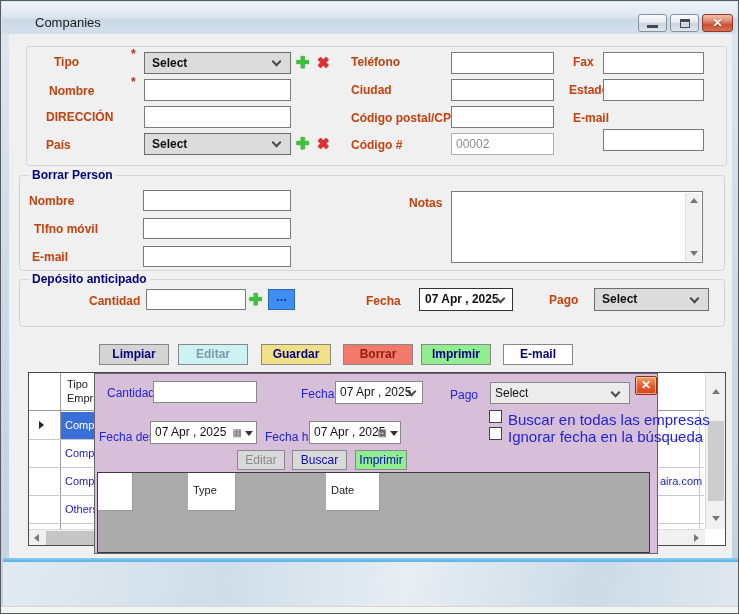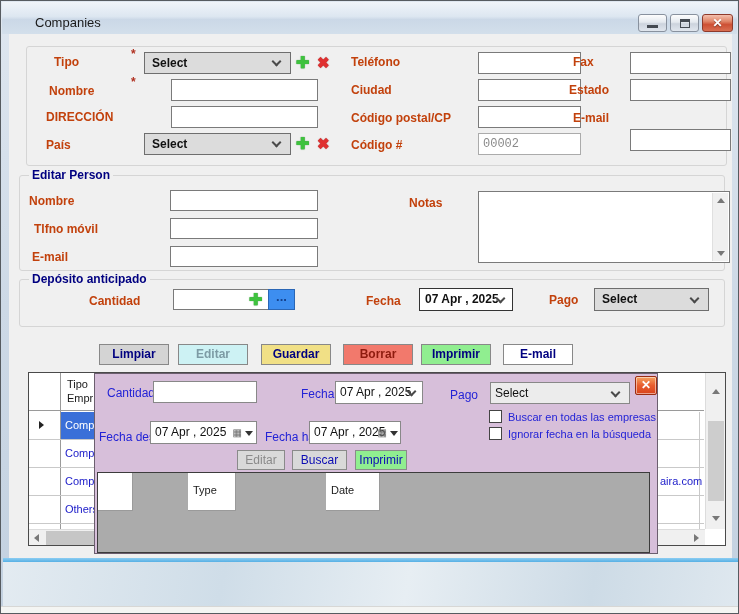--- a/index.html
+++ b/index.html
@@ -19,22 +19,22 @@
     text-shadow:0 1px 1px rgba(0,0,0,.4);}
   .client{position:absolute;left:8px;top:33px;width:723px;height:524px;background:#f0f0f0;}
   .bottomline{position:absolute;left:2px;top:557px;width:735px;height:4px;background:linear-gradient(180deg,#8ccdf2,#57b0e4);}
   .bottomframe{position:absolute;left:2px;top:561px;width:735px;height:44px;
     background:linear-gradient(100deg,#e3ebf1 0%,#cfdde8 30%,#e7eef3 55%,#cddbe6 80%,#dfe8ef 100%);}
   .bottomstrip{position:absolute;left:0;top:605px;width:739px;height:9px;background:#f4f5f3;border-top:1px solid #d7d7d5;}
   .groupbox{position:absolute;border:1px solid #d5d5d5;border-radius:3px;}
   .legend{position:absolute;font-size:12px;font-weight:bold;color:#000080;background:#f0f0f0;padding:0 3px;white-space:nowrap;}
   .lbl{position:absolute;font-size:12px;font-weight:bold;color:#c2410c;white-space:nowrap;}
   .req{position:absolute;font-size:12px;font-weight:bold;color:#b03020;}
-  .inp{position:absolute;background:#fff;border:1px solid #7a7a7a;font-family:Liberation Mono, monospace;
-    font-size:12px;padding:1px 4px;color:#222;margin-left:27px;}
+  .inp{position:absolute;background:#fff;border:1px solid #7a7a7a;font-family:Liberation Sans, sans-serif;
+    font-size:12px;padding:1px 4px;color:#222;}
   .cmb{position:absolute;background:#dcdcdc;border:1px solid #6e6e6e;font-size:12px;font-weight:bold;color:#111;
     line-height:20px;padding-left:7px;overflow:hidden;white-space:nowrap;}
   .vchev{position:absolute;width:7px;height:7px;border-right:2px solid #4a4a4a;border-bottom:2px solid #4a4a4a;
     transform:rotate(45deg);}
   .plus{position:absolute;font-size:16px;font-weight:bold;color:#3ec23e;text-shadow:0 0 1px #1f7a1f;line-height:16px;cursor:pointer;}
   .del{position:absolute;font-size:15px;font-weight:bold;color:#e03030;text-shadow:0 0 1px #8d1515;line-height:16px;cursor:pointer;}
   .btn{position:absolute;width:70px;height:21px;border:1px solid #888;font-size:12px;font-weight:bold;
     color:#000080;text-align:center;line-height:19px;}
   .sb-track{position:absolute;background:#f0f0f0;}
   .tri{width:0;height:0;position:absolute;}
@@ -43,21 +43,21 @@
   .tri-lf{border-top:4px solid transparent;border-bottom:4px solid transparent;border-right:5px solid #777;}
   .tri-rt{border-top:4px solid transparent;border-bottom:4px solid transparent;border-left:5px solid #777;}
   .gridline{position:absolute;background:#c9c9c9;}
   .gcell-text{position:absolute;font-size:11px;color:#1a1ac8;white-space:nowrap;}
   .popup{position:absolute;left:85px;top:339px;width:564px;height:181px;background:#d7bfda;border:1px solid #6b5e6e;z-index:5;}
   .plbl{position:absolute;font-size:12px;color:#2323d6;white-space:nowrap;}
   .pinp{position:absolute;background:#fff;border:1px solid #888;font-size:12px;padding:1px 3px;font-family:"Liberation Sans",sans-serif;}
   .pdate{position:absolute;background:#fff;border:1px solid #888;font-size:12px;color:#111;line-height:21px;
     padding-left:4px;overflow:hidden;white-space:nowrap;}
   .cbx{position:absolute;width:13px;height:13px;background:#fff;border:1px solid #444;}
-  .cblbl{position:absolute;font-size:11px;color:#2323d6;white-space:nowrap;}
+  .cblbl{position:absolute;font-size:15px;color:#2323d6;white-space:nowrap;}
   .pbtn{position:absolute;height:20px;border:1px solid #8a8a8a;background:#d9d9d9;font-size:12px;
     text-align:center;line-height:18px;color:#000080;}
   .phead{position:absolute;top:0;height:38px;background:#fff;border-right:1px solid #9a9a9a;border-bottom:1px solid #9a9a9a;
     font-size:11px;color:#1a1a1a;padding:4px 0 0 5px;line-height:13px;}
   .calico{font-size:10px;color:#666;}
 </style>
 </head>
 <body>
 
 <div class="screen">
@@ -112,21 +112,21 @@
       <span class="vchev" style="right:10px;top:5px;"></span>
     </div>
     <div class="plus" style="left:287px;top:102px;">✚</div>
     <div class="del" style="left:308px;top:102px;">✖</div>
 
     <div class="lbl" style="left:342px;top:104px;">Código #</div>
     <input class="inp" style="left: 442px; top: 99px; width: 103px; height: 22px; color: rgb(138, 138, 138); border-color: rgb(171, 171, 171);" readonly="" value="00002">
     <input class="inp" style="left: 594px; top: 95px; width: 101px; height: 22px;">
 
     <div class="groupbox" style="left:10px;top:141px;width:706px;height:96px;"></div>
-    <div class="legend" style="left:20px;top:134px;">Editar Person</div>
+    <div class="legend" style="left:20px;top:134px;">Borrar Person</div>
 
     <div class="lbl" style="left:20px;top:160px;">Nombre</div>
     <input class="inp" style="left: 134px; top: 156px; width: 148px; height: 21px;">
     <div class="lbl" style="left:25px;top:188px;">Tlfno móvil</div>
     <input class="inp" style="left: 134px; top: 184px; width: 148px; height: 21px;">
     <div class="lbl" style="left:23px;top:216px;">E-mail</div>
     <input class="inp" style="left: 134px; top: 212px; width: 148px; height: 21px;">
 
     <div class="lbl" style="left:400px;top:162px;">Notas</div>
     <div class="inp" style="left:442px;top:157px;width:252px;height:72px;padding:0;">

